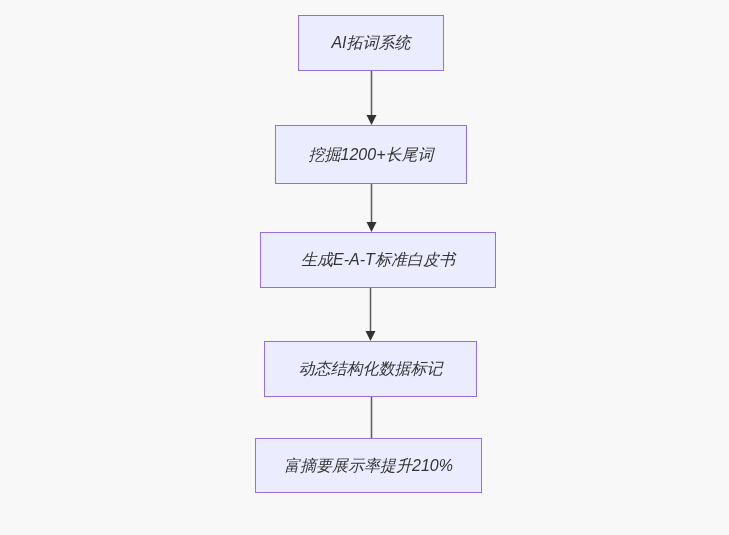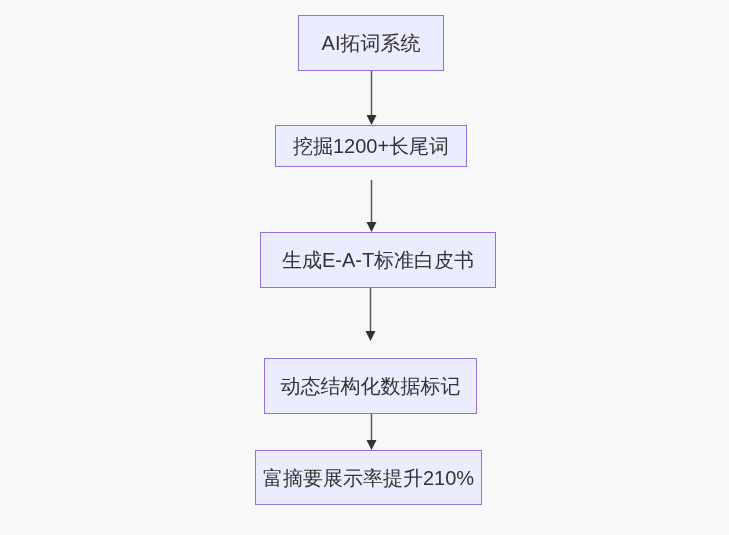--- a/index.html
+++ b/index.html
@@ -26,50 +26,51 @@
     position: absolute;
     box-sizing: border-box;
     background: var(--node-fill, #ececff);
     border: 1px solid var(--node-border, #9370db);
     display: flex;
     align-items: center;
     justify-content: center;
   }
   .node .label {
     color: var(--text-color, #333333);
-    font-size: 20px;
+    font-size: 16px;
     line-height: 1.2;
     white-space: nowrap;
     text-align: left;
+    font-style: italic;
   }
 </style>
 </head>
 <body>
 
 <div id="canvas" style="--bg: #f8f8f8; --node-fill: #ececff; --node-border: #9370db; --text-color: #333333;">
   <svg id="edge-layer" xmlns="http://www.w3.org/2000/svg" width="729" height="535">
       <line x1="371.5" y1="71" x2="371.5" y2="117" stroke="#5a5a5a" stroke-width="1.5"></line>
       <polygon points="366.5,115 376.5,115 371.5,125" fill="#333333"></polygon>
       <line x1="371.5" y1="180" x2="371.5" y2="224" stroke="#5a5a5a" stroke-width="1.5"></line>
       <polygon points="366.5,222 376.5,222 371.5,232" fill="#333333"></polygon>
       <line x1="370.5" y1="288" x2="370.5" y2="333" stroke="#5a5a5a" stroke-width="1.5"></line>
       <polygon points="365.5,331 375.5,331 370.5,341" fill="#333333"></polygon>
       <line x1="371.5" y1="397" x2="371.5" y2="442" stroke="#5a5a5a" stroke-width="1.5"></line>
       <polygon points="366.5,440 376.5,440 371.5,450" fill="#333333"></polygon>
     </svg>
   <div id="node-layer">
       <div class="node" style="left: 298px; top: 15px; width: 146px; height: 56px;">
         <span class="label">AI拓词系统</span>
       </div>
-      <div class="node" style="left: 275px; top: 125px; width: 192px; height: 42px;">
+      <div class="node" style="left: 275px; top: 125px; width: 192px; height: 59px;">
         <span class="label">挖掘1200+长尾词</span>
       </div>
       <div class="node" style="left: 260px; top: 232px; width: 236px; height: 56px;">
         <span class="label">生成E-A-T标准白皮书</span>
       </div>
-      <div class="node" style="left: 264px; top: 341px; width: 213px; height: 56px; margin-top: 17px;">
+      <div class="node" style="left: 264px; top: 341px; width: 213px; height: 56px;">
         <span class="label">动态结构化数据标记</span>
       </div>
-      <div class="node" style="left: 255px; top: 450px; width: 227px; height: 55px;">
+      <div class="node" style="left: 255px; top: 438px; width: 227px; height: 55px;">
         <span class="label">富摘要展示率提升210%</span>
       </div>
     </div>
 </div>
 
 </body></html>

